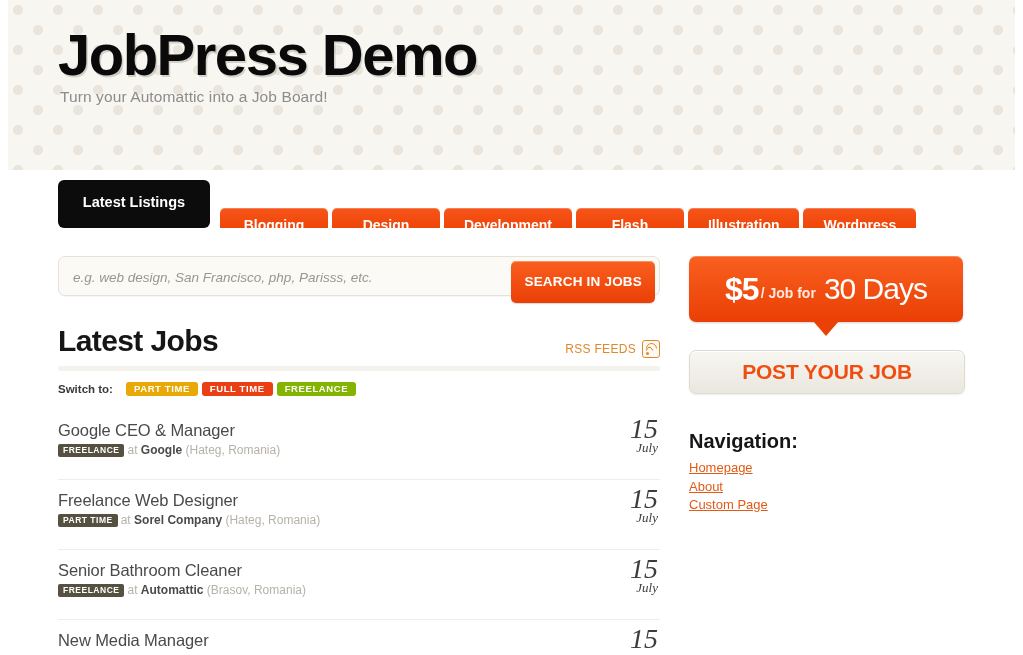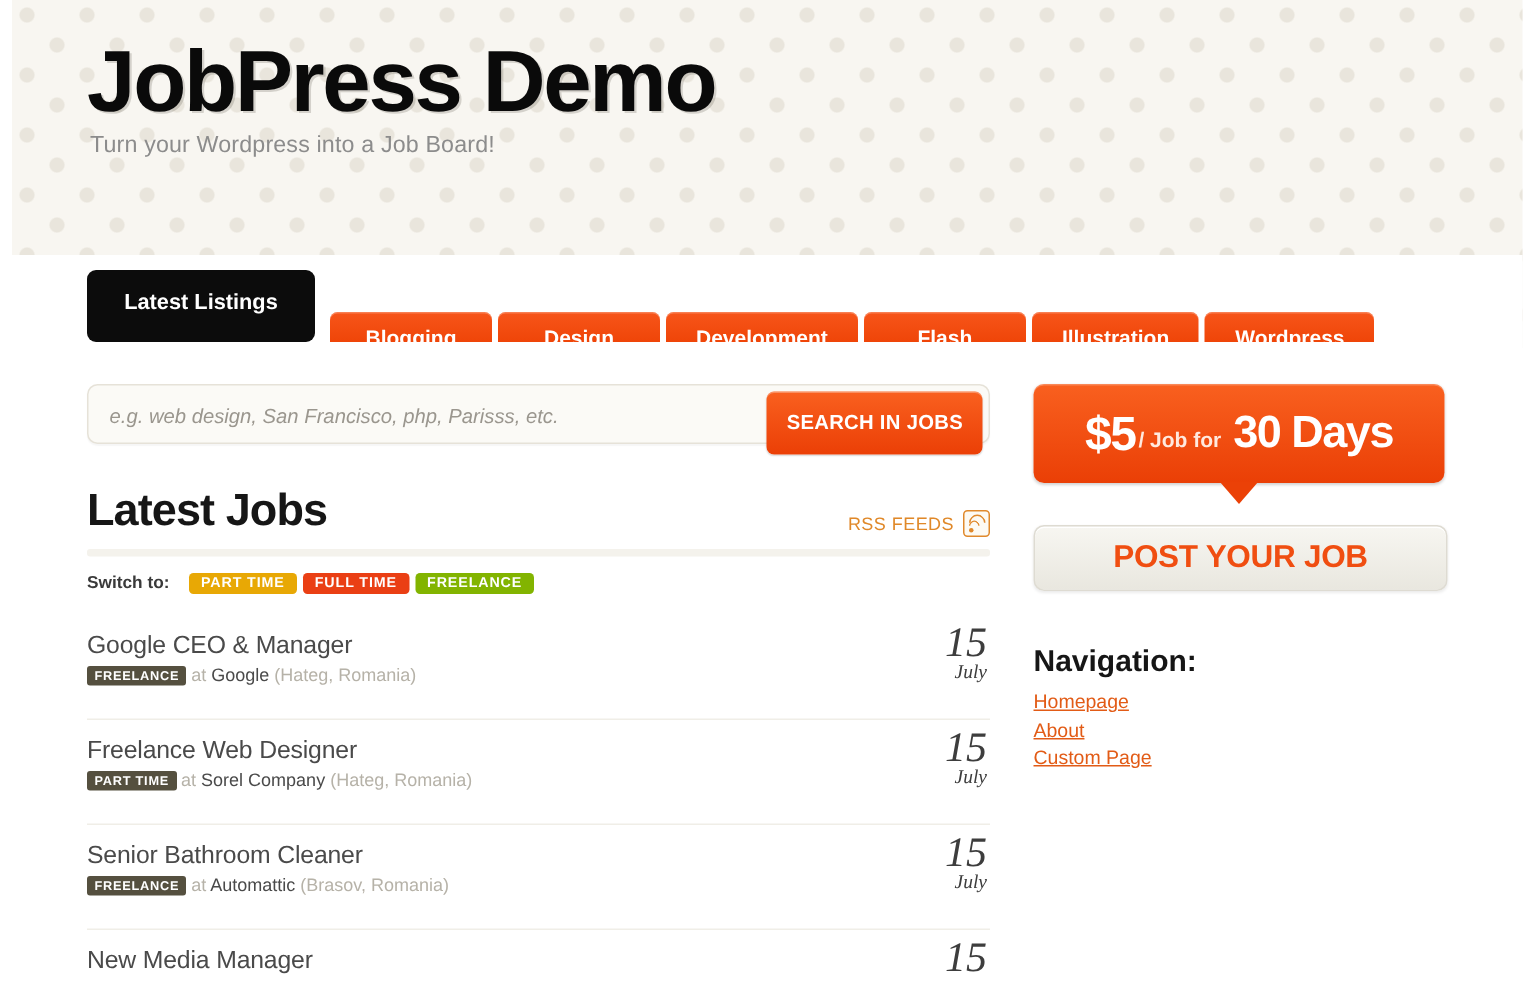--- a/index.html
+++ b/index.html
@@ -305,21 +305,21 @@
     border-radius: 2px;
     background: #55503f;
     color: #ffffff;
     font-size: 8.5px;
     font-weight: bold;
     letter-spacing: 0.5px;
     vertical-align: 1px;
     margin-right: 3px;
   }
   .job-at { color: #b6b2a8; }
-  .job-company { color: #4a4a4a; font-weight: normal; }
+  .job-company { color: #4a4a4a; font-weight: bold; }
   .job-loc { color: #b6b2a8; }
   .job-date {
     position: absolute;
     right: 2px;
     top: 8px;
     text-align: right;
     color: #3d3d3d;
     font-family: "Liberation Serif", serif;
   }
   .job-day {
@@ -366,21 +366,21 @@
   }
   .price-mid {
     font-size: 14px;
     font-weight: bold;
     margin: 0 8px 0 2px;
     padding-top: 7px;
     color: #ffe9de;
   }
   .price-days {
     font-size: 30px;
-    font-weight: bold;
+    font-weight: normal;
     line-height: 32px;
     letter-spacing: -1px;
   }
 
   .post-btn {
     display: block;
     width: 100%;
     margin-top: 28px;
     height: 42px;
     line-height: 42px;
@@ -415,21 +415,21 @@
 </style>
 </head>
 <body>
 
 <div id="page">
 
   <div class="header-band"></div>
 
   <div class="title-wrap">
     <h1 class="site-title">JobPress Demo</h1>
-    <div class="site-tagline">Turn your Wordpress into a Job Board!</div>
+    <div class="site-tagline">Turn your Automattic into a Job Board!</div>
   </div>
 
   <nav class="tabs">
     <div class="tab active">Latest Listings</div>
     <div class="tab">Blogging</div>
     <div class="tab">Design</div>
     <div class="tab">Development</div>
     <div class="tab">Flash</div>
     <div class="tab">Illustration</div>
     <div class="tab">Wordpress</div>

